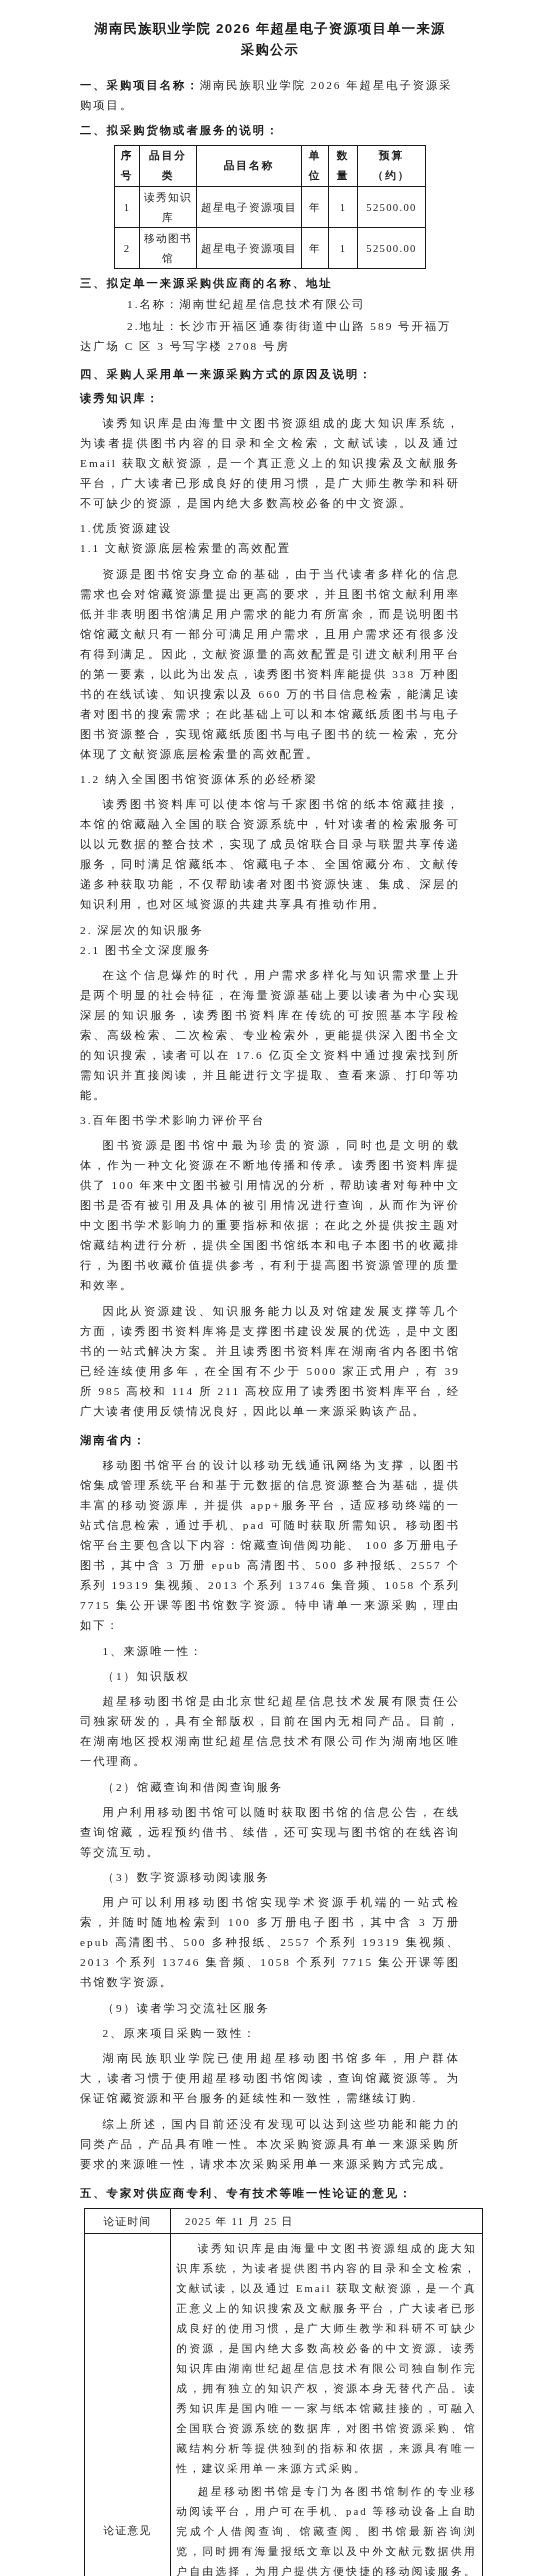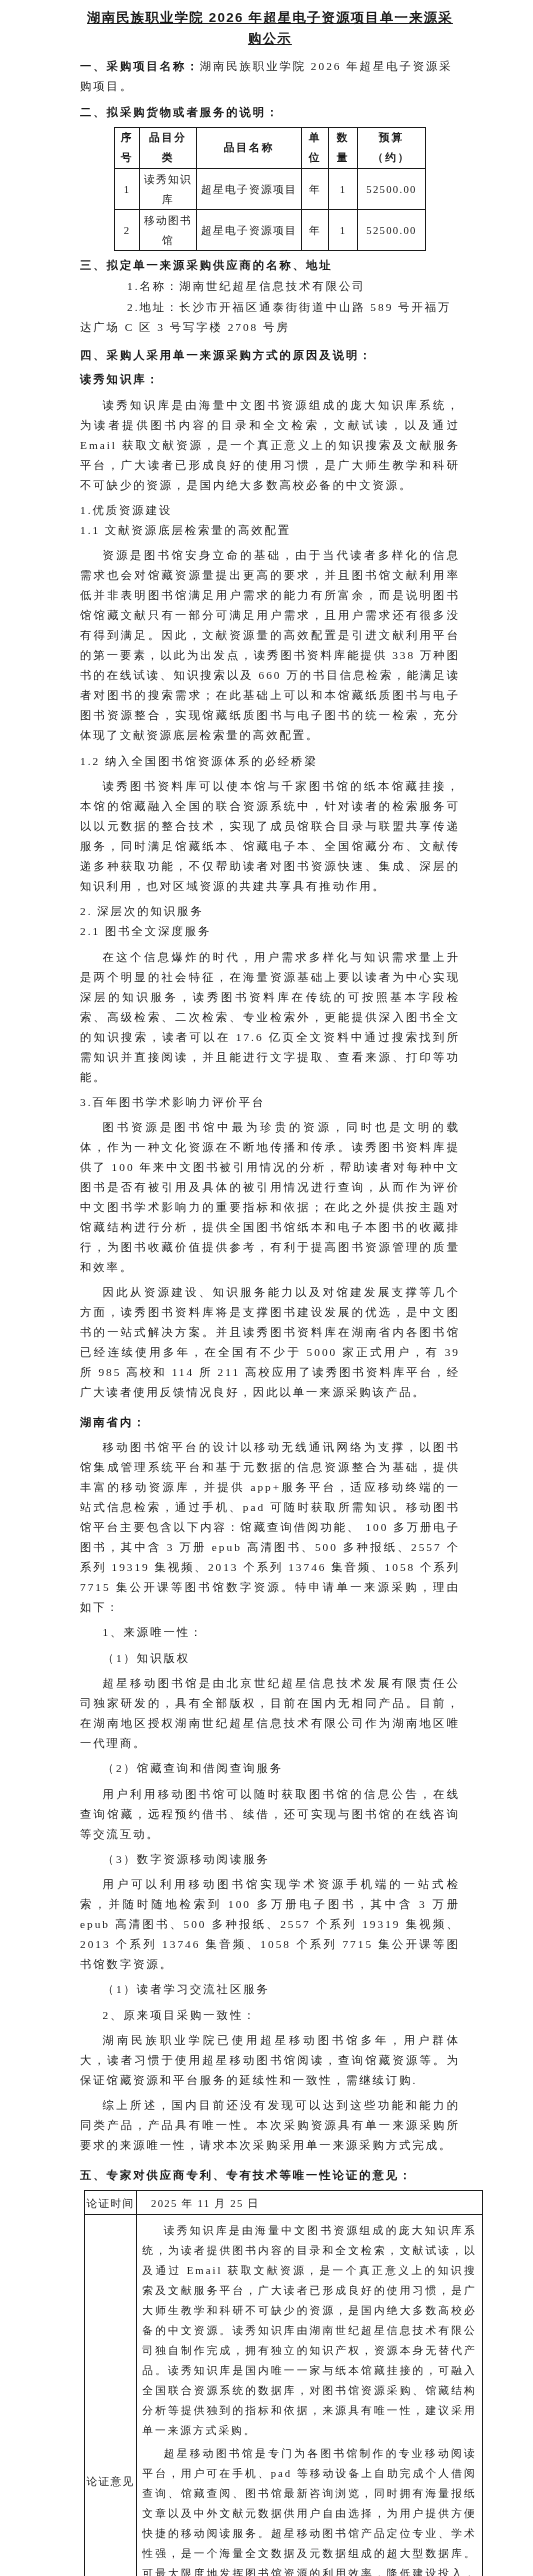--- a/index.html
+++ b/index.html
@@ -6,21 +6,21 @@
   .doc{
     width:533px;height:2576px;overflow:hidden;box-sizing:border-box;
     padding:4px 73px 0 80px;
     background:#ffffff;color:#1c1c1c;
     font-family:"Liberation Serif","DejaVu Serif",serif;
     font-size:11.3px;line-height:20px;letter-spacing:2px;
   }
   .title{
     font-family:"Liberation Sans","DejaVu Sans",sans-serif;
     font-weight:bold;font-size:13.3px;line-height:21.3px;letter-spacing:1.3px;
-    text-align:center;margin:3px;text-decoration:underline;
+    text-align:center;margin:14px;
   }
   .hd{font-family:"Liberation Sans","DejaVu Sans",sans-serif;font-weight:bold;}
   p{margin:5.3px 0;}
   .sec1{margin:6.7px 0 0;}
   .sec2{margin:5.3px 0 0;}
   .sec3{margin:4px 0 1.3px;}
   .addr{margin:1.3px 0;text-indent:47px;}
   .sec4{margin:8px 0 0;}
   .blk-label{margin:4px 0 5.3px;}
   .para{text-indent:2em;text-align:justify;}
@@ -31,21 +31,21 @@
   .sec5{margin:9.3px 0 0;}
 
   table{border-collapse:collapse;}
   td{vertical-align:middle;}
   .items{margin:5.3px auto 0;}
   .items td{border:1.3px solid #1a1a1a;height:28px;text-align:center;font-size:10.7px;letter-spacing:1.3px;padding:0 2.7px;}
   .items .hrow td{height:29px;font-weight:bold;font-family:Liberation Mono, monospace;letter-spacing:2px;}
 
   .info{margin:5.3px 0 0 4px;width:399px;table-layout:fixed;}
   .info td{border:1.3px solid #1a1a1a;font-size:10.7px;}
-  .info .lbl{width:51px;text-align:center;letter-spacing:1.3px;padding:0 0;}
+  .info .lbl{width:51px;text-align:center;letter-spacing:1.3px;padding:0 17px;}
   .info .val{height:21.3px;padding-left:14px;letter-spacing:1.3px;}
   .opcell{padding:1.3px 5.3px;}
   .opcell p{margin:3.3px 0;text-indent:2em;text-align:justify;line-height:20px;letter-spacing:2px;font-size:10.7px;}
 </style>
 </head>
 <body>
 
 <div class="doc">
 
   <div class="title">湖南民族职业学院 2026 年超星电子资源项目单一来源采购公示</div>
@@ -113,21 +113,21 @@
 
   <p class="blk-label hd mobile-label">湖南省内：</p>
   <p class="para">移动图书馆平台的设计以移动无线通讯网络为支撑，以图书馆集成管理系统平台和基于元数据的信息资源整合为基础，提供丰富的移动资源库，并提供 app+服务平台，适应移动终端的一站式信息检索，通过手机、pad 可随时获取所需知识。移动图书馆平台主要包含以下内容：馆藏查询借阅功能、 100 多万册电子图书，其中含 3 万册 epub 高清图书、500 多种报纸、2557 个系列 19319 集视频、2013 个系列 13746 集音频、1058 个系列 7715 集公开课等图书馆数字资源。特申请单一来源采购，理由如下：</p>
   <p class="subind">1、来源唯一性：</p>
   <p class="subind">（1）知识版权</p>
   <p class="para">超星移动图书馆是由北京世纪超星信息技术发展有限责任公司独家研发的，具有全部版权，目前在国内无相同产品。目前，在湖南地区授权湖南世纪超星信息技术有限公司作为湖南地区唯一代理商。</p>
   <p class="subind">（2）馆藏查询和借阅查询服务</p>
   <p class="para">用户利用移动图书馆可以随时获取图书馆的信息公告，在线查询馆藏，远程预约借书、续借，还可实现与图书馆的在线咨询等交流互动。</p>
   <p class="subind">（3）数字资源移动阅读服务</p>
   <p class="para">用户可以利用移动图书馆实现学术资源手机端的一站式检索，并随时随地检索到 100 多万册电子图书，其中含 3 万册 epub 高清图书、500 多种报纸、2557 个系列 19319 集视频、2013 个系列 13746 集音频、1058 个系列 7715 集公开课等图书馆数字资源。</p>
-  <p class="subind">（1）读者学习交流社区服务</p>
+  <p class="subind">（9）读者学习交流社区服务</p>
   <p class="subind">2、原来项目采购一致性：</p>
   <p class="para">湖南民族职业学院已使用超星移动图书馆多年，用户群体大，读者习惯于使用超星移动图书馆阅读，查询馆藏资源等。为保证馆藏资源和平台服务的延续性和一致性，需继续订购.</p>
   <p class="para">综上所述，国内目前还没有发现可以达到这些功能和能力的同类产品，产品具有唯一性。本次采购资源具有单一来源采购所要求的来源唯一性，请求本次采购采用单一来源采购方式完成。</p>
 
   <p class="sec5 hd">五、专家对供应商专利、专有技术等唯一性论证的意见：</p>
 
   <table class="info">
     <tbody>
         <tr>
       <td class="lbl">论证时间</td>

